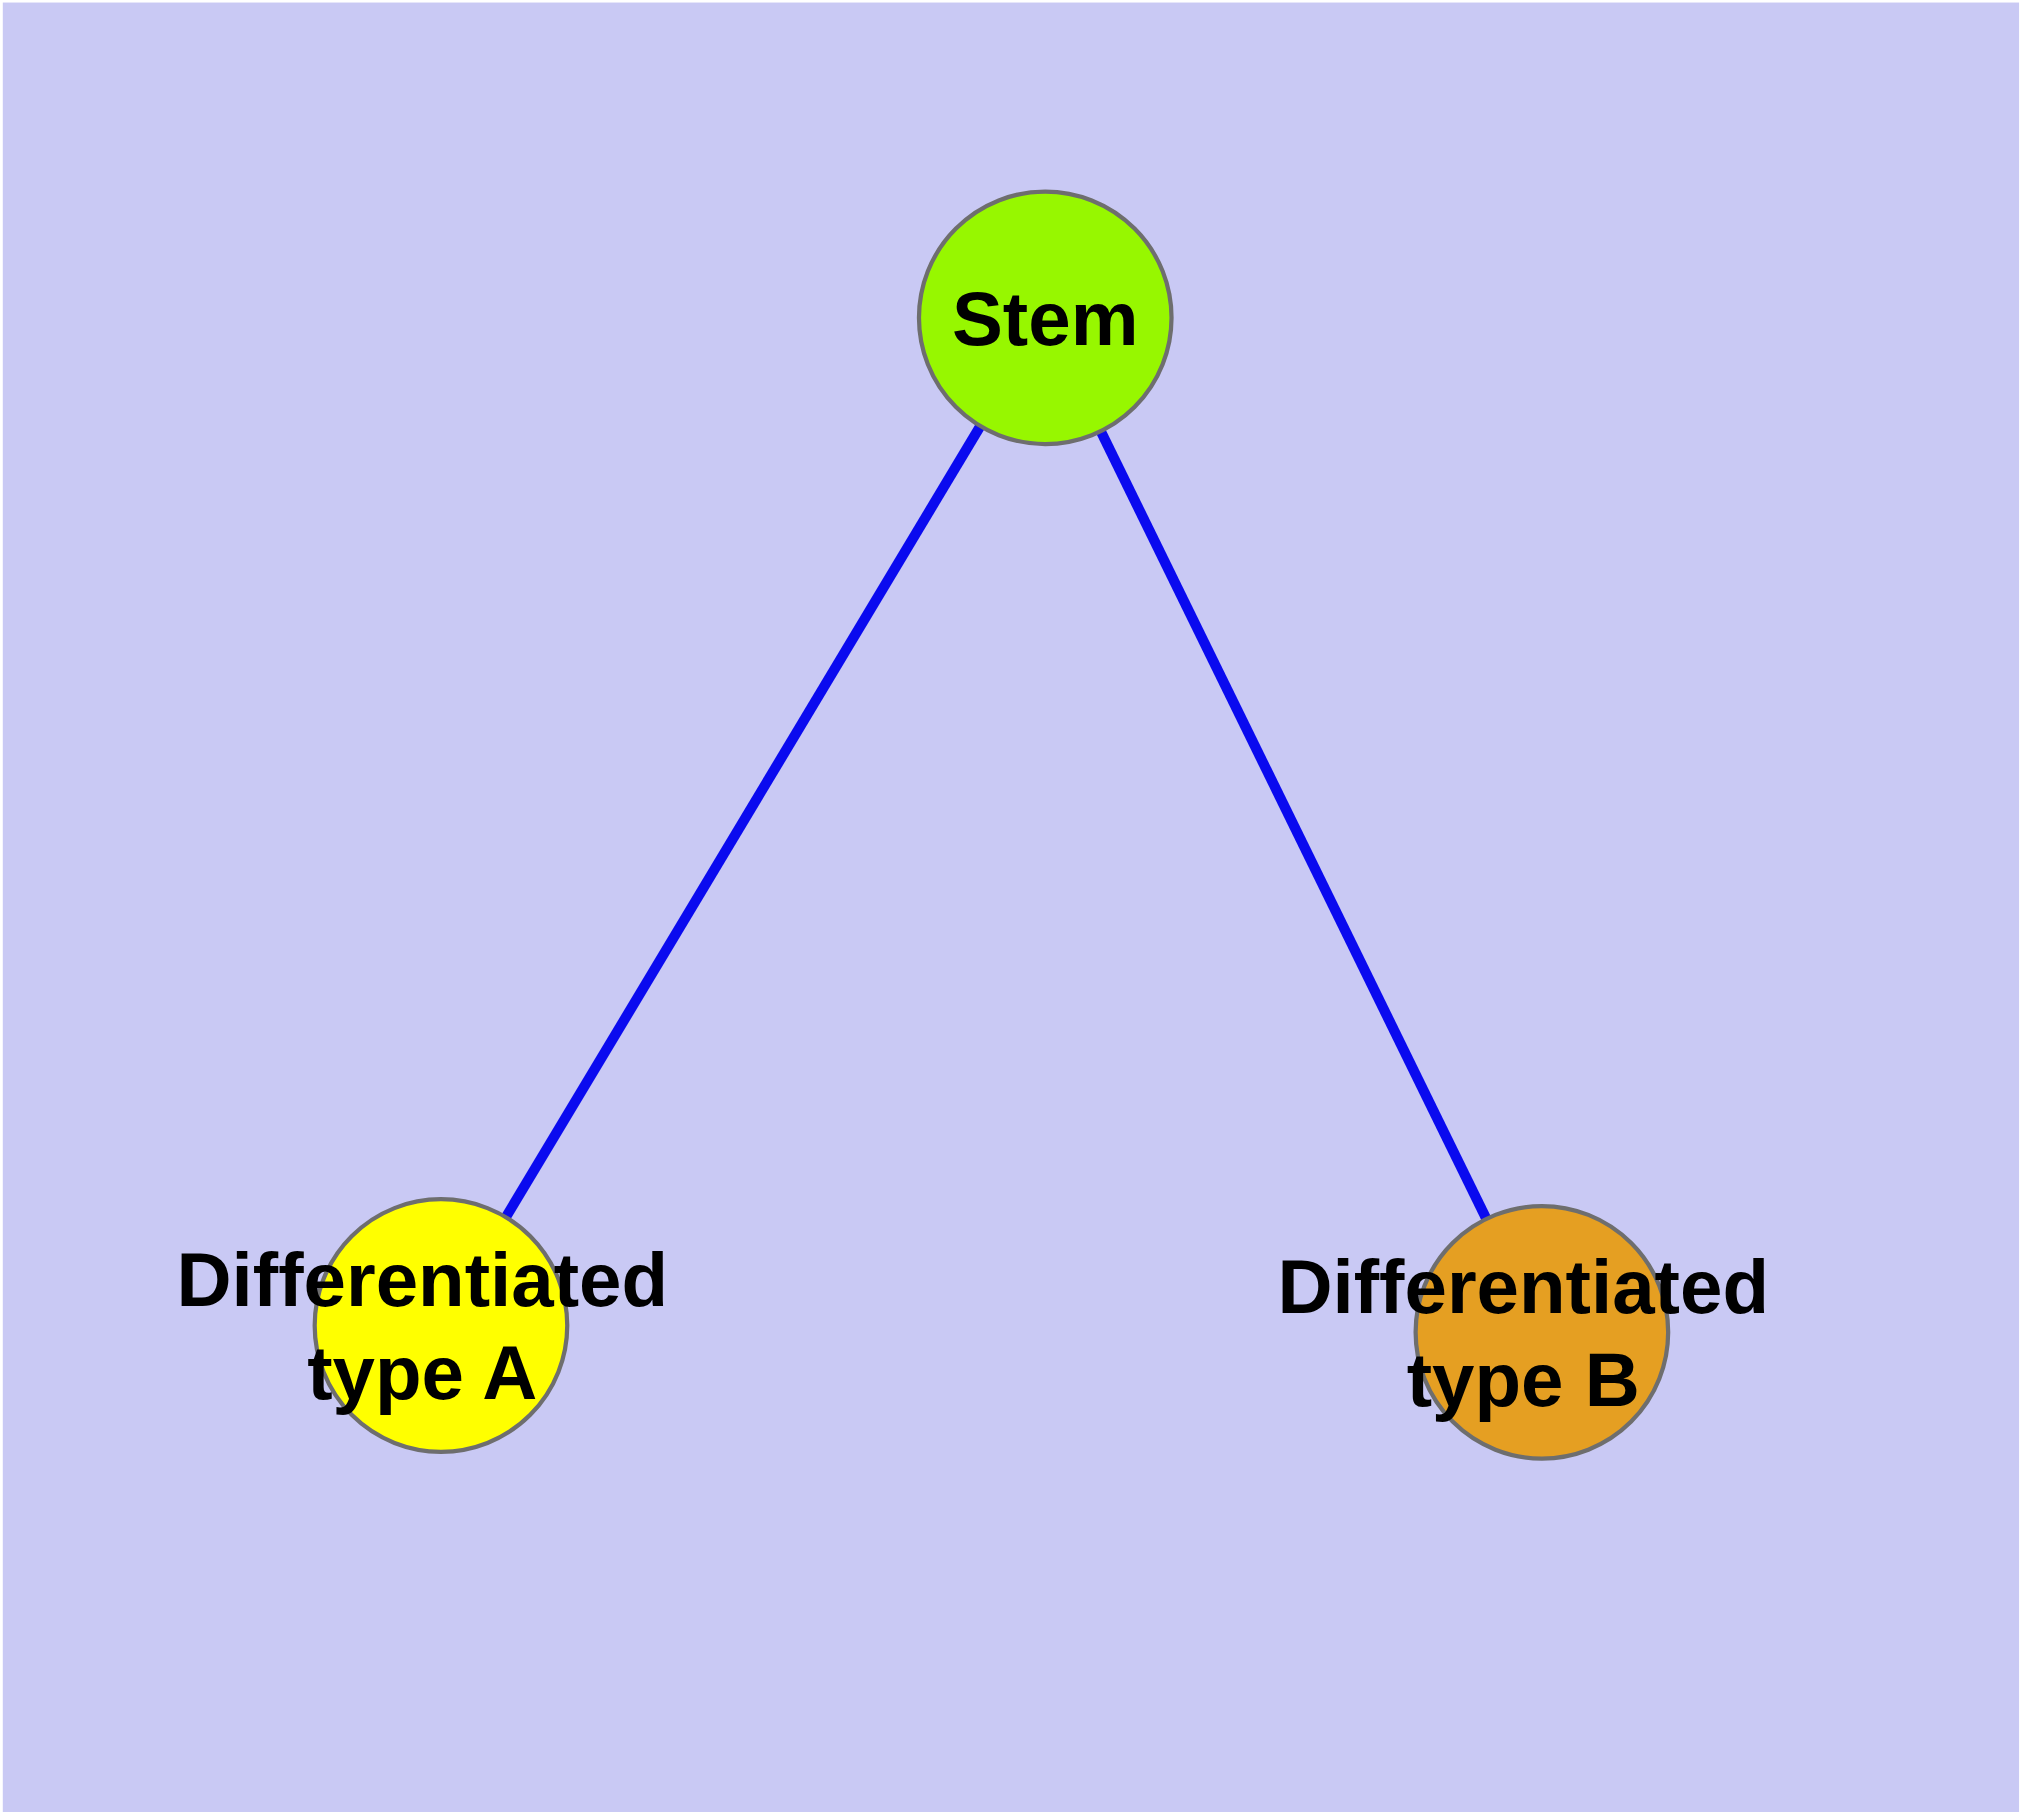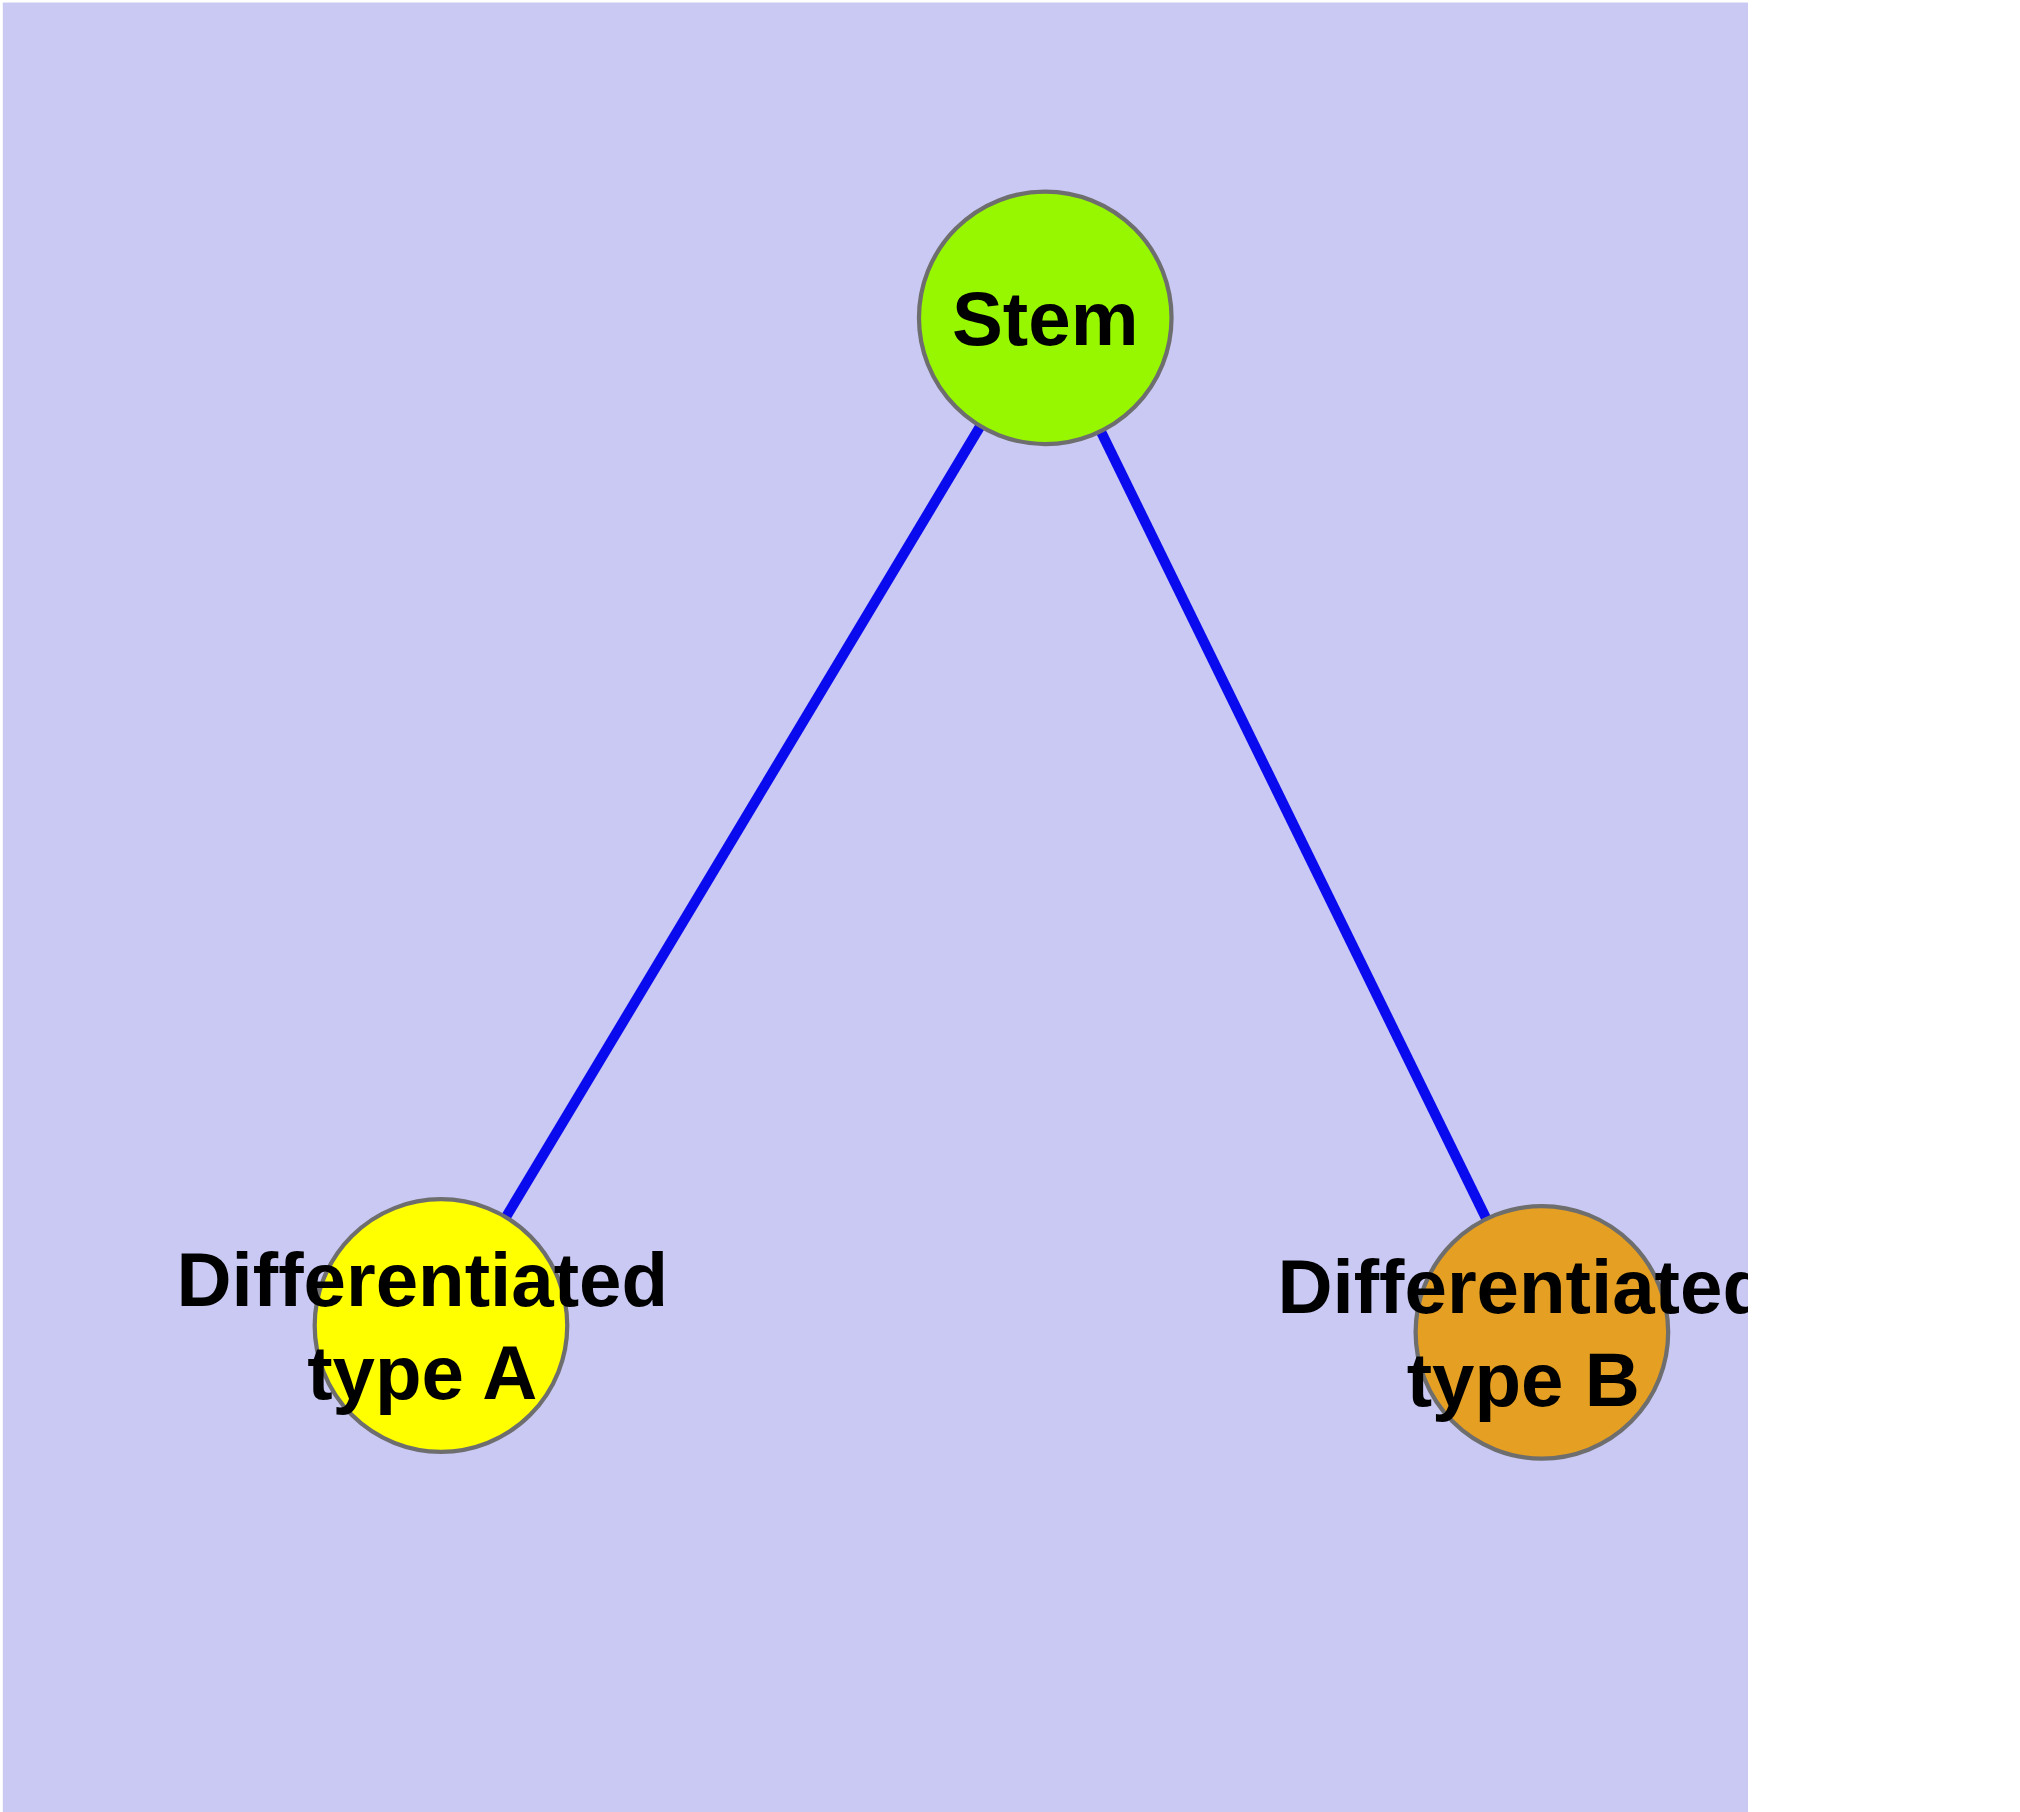--- a/index.html
+++ b/index.html
@@ -2,25 +2,26 @@
 <html style="font-size:13.6px"><head>
 <meta charset="utf-8">
 <style>
   html, body {
     margin: 0;
     padding: 0;
     background: #FFFFFF;
   }
   #stage {
     position: relative;
-    width: 1748px;
+    width: 2012px;
     height: 1812px;
     background: #FFFFFF;
     overflow: hidden;
     font-family: "Liberation Sans", sans-serif;
+    padding-left: 8px;
   }
   #diagram-svg {
     position: absolute;
     inset: 0;
     display: block;
   }
   #diagram-svg text {
     font-family: "Liberation Sans", "DejaVu Sans", sans-serif;
     font-weight: bold;
     fill: #000000;

